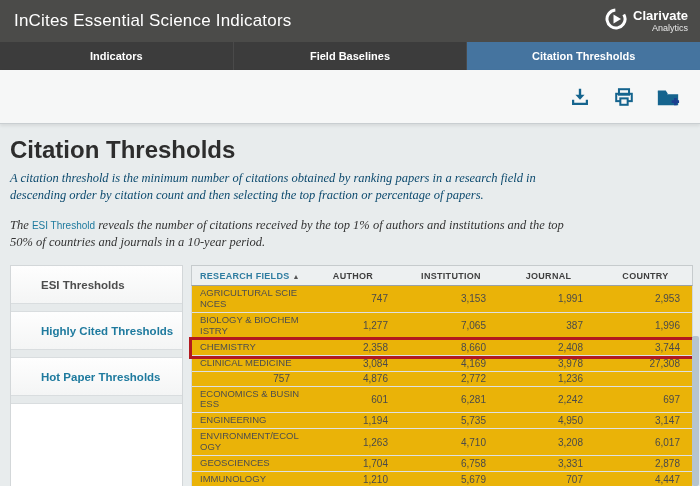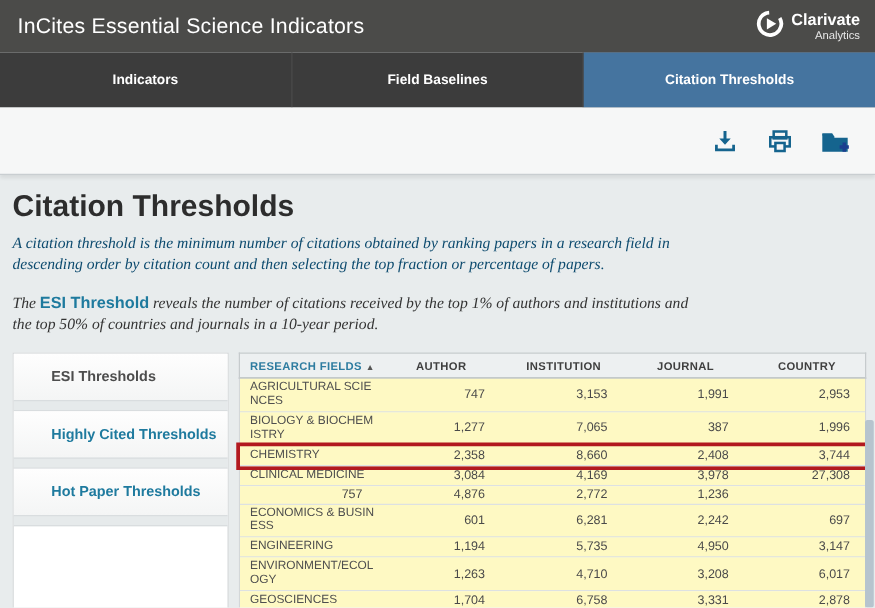--- a/index.html
+++ b/index.html
@@ -8,51 +8,51 @@
 
   
   .app-header { height:42px; background:#4b4b49; display:flex; align-items:center; justify-content:space-between; padding:0 12px 0 14px; }
   .app-title { color:#ffffff; font-size:17px; font-weight:normal; letter-spacing:.2px; }
   .logo { display:flex; align-items:center; gap:5px; }
   .logo-text { color:#fff; line-height:1; text-align:left; }
   .logo-name { font-size:13px; font-weight:bold; display:block; }
   .logo-sub { font-size:9px; display:block; margin-top:2px; text-align:right; color:#e8e8e8; }
 
   
-  .tab-bar { height:44px; background:#3c3c3c; display:flex; }
+  .tab-bar { height:28px; background:#3c3c3c; display:flex; }
   .tab { flex:1; display:flex; align-items:center; justify-content:center; color:#fff; font-size:11px; font-weight:bold; border-right:1px solid #4a4a4a; cursor:pointer; }
   .tab:last-child { border-right:none; }
   .tab.active { background:#45749f; }
 
   
   .toolbar { height:54px; background:#f6f7f7; display:flex; align-items:center; justify-content:flex-end; gap:20px; padding-right:20px; border-bottom:1px solid #c9ced1; box-shadow:0 2px 3px rgba(0,0,0,.08); position:relative; z-index:3; }
   .tool-icon { width:24px; height:24px; cursor:pointer; display:flex; align-items:center; justify-content:center; }
 
   
   .content { padding:12px 0 0 10px; }
   .page-title { font-size:24px; font-weight:bold; color:#2d2d2d; margin-bottom:6px; }
   .desc { font-family:"Liberation Serif", serif; font-style:italic; font-size:12.5px; color:#0c4a6e; width:545px; line-height:1.32; }
   .note { font-family:"Liberation Serif", serif; font-style:italic; font-size:12.5px; color:#333; width:555px; line-height:1.32; margin-top:14px; }
-  .esi-link { font-family:"Liberation Sans", sans-serif; font-style:normal; font-weight:bold; color:#1e7a9e; font-size:13px; cursor:pointer; }
+  .esi-link { font-family:"Liberation Sans", sans-serif; font-style:normal; font-weight:normal; color:#1e7a9e; font-size:10px; cursor:pointer; }
 
   
   .body-row { display:flex; margin-top:15px; align-items:flex-start; }
 
   .sidebar { width:173px; background:#ffffff; border:1px solid #d3d7d9; height:229px; }
   .side-item { height:37px; display:flex; align-items:center; padding-left:30px; font-size:11.5px; font-weight:bold; color:#1e7a9e; background:linear-gradient(#fefefe,#f4f5f5); cursor:pointer; }
   .side-item.active { color:#4d4d4d; }
   .side-sep { height:9px; background:#e6eaeb; border-top:1px solid #d9dddf; border-bottom:1px solid #d9dddf; }
 
   .table-wrap { margin-left:8px; width:502px; position:relative; }
   .thead { display:grid; grid-template-columns:112px 98px 98px 97px 97px; background:#edf0f1; border:1px solid #c6cbcd; border-bottom:1px solid #9aa1a4; height:21px; align-items:center; }
   .th { font-size:9px; font-weight:bold; color:#3f3f3f; text-align:center; letter-spacing:.3px; cursor:pointer; }
   .th.fields { color:#2e7ca0; text-align:left; padding-left:8px; }
   .sort-arrow { color:#555; font-size:7px; margin-left:3px; }
   .tbody { border-left:1px solid #d3d7d9; border-right:1px solid #d3d7d9; background:#fdfefe; }
-  .tr { display:grid; grid-template-columns:112px 98px 98px 97px 97px; border-bottom:1px solid #dde1e2; background:#fef9c3; align-items:center; min-height:15px; padding:1px 0; }
+  .tr { display:grid; grid-template-columns:112px 98px 98px 97px 97px; border-bottom:1px solid #dde1e2; background:#eab308; align-items:center; min-height:15px; padding:1px 0; }
   .tr.highlighted { box-shadow:0 0 0 3px #b2191f; position:relative; z-index:2; }
   .td-field { font-size:9.5px; color:#4e4e4e; padding:1px 4px 1px 8px; line-height:1.15; word-break:break-all; }
   .td-num { font-size:10px; color:#4a4a4a; text-align:right; padding-right:14px; }
 
   .scroll-strip { position:absolute; left:692px; top:336px; width:7px; height:150px; background:#b6c4ce; border-radius:2px; z-index:4; cursor:pointer; }
 </style>
 </head>
 <body>
 
 <div class="app-header">

